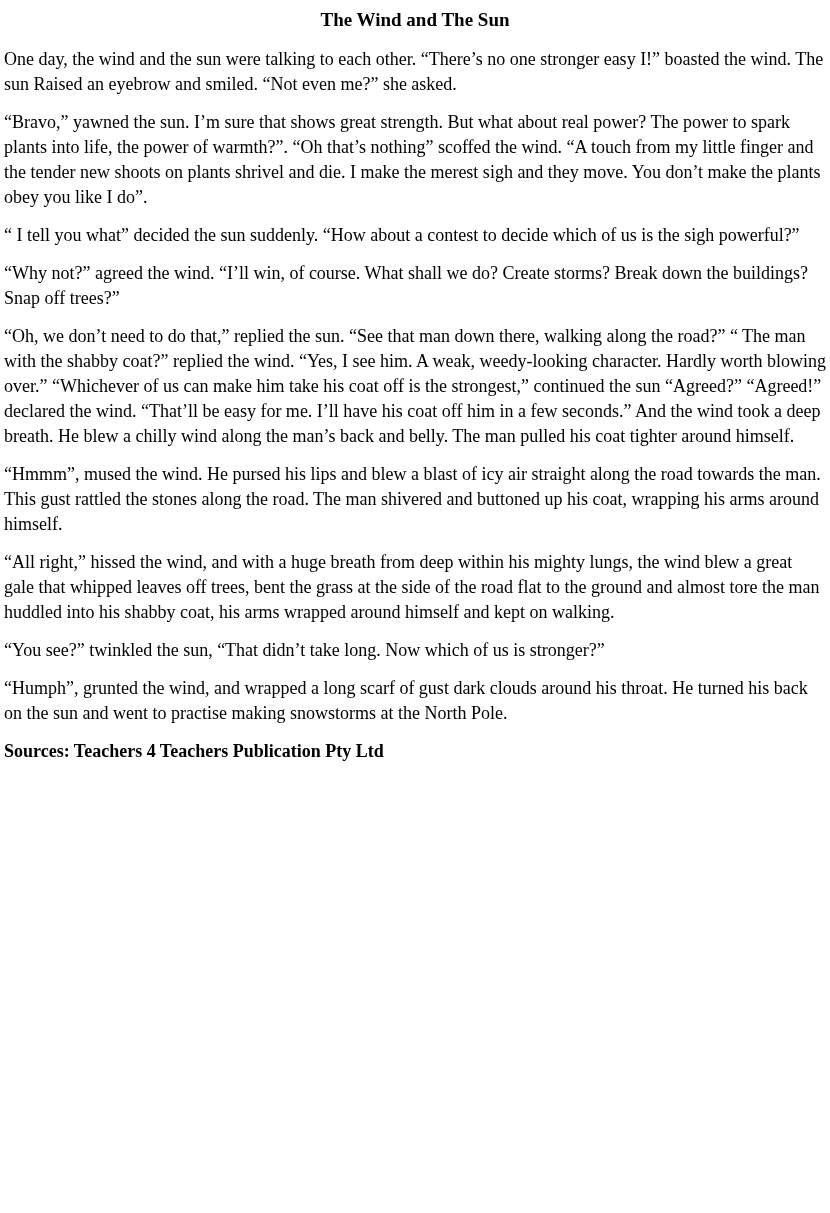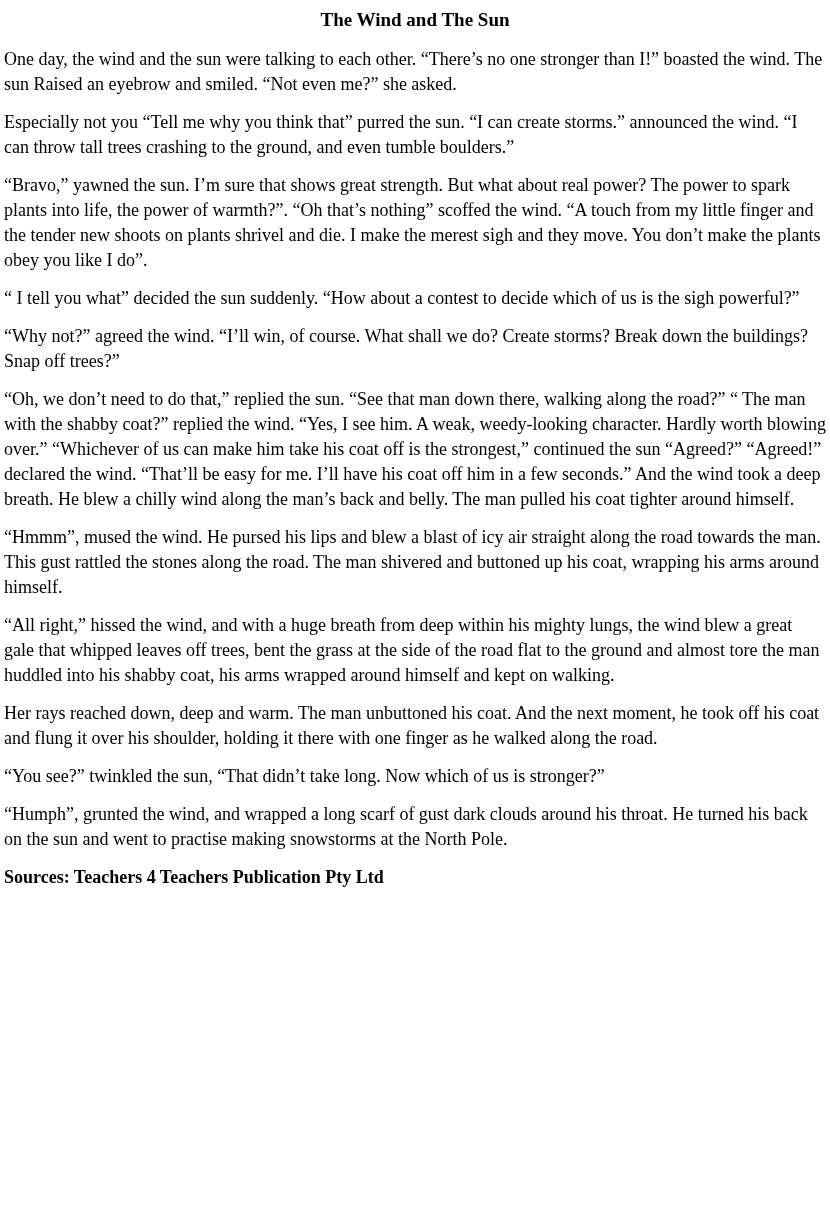--- a/index.html
+++ b/index.html
@@ -36,26 +36,24 @@
     font-weight: bold;
     margin: 2px 0 6px 0;
   }
 </style>
 </head>
 <body>
 
 <div class="page">
   <h1 class="doc-title">The Wind and The Sun</h1>
   <div class="story">
-    <p>One day, the wind and the sun were talking to each other. “There’s no one stronger than I!” boasted the wind. The sun Raised an eyebrow and smiled. “Not even me?” she asked.</p>
-    <p>Especially not you “Tell me why you think that” purred the sun. “I can create storms.” announced the wind. “I can throw tall trees crashing to the ground, and even tumble boulders.”</p>
+    <p>One day, the wind and the sun were talking to each other. “There’s no one stronger easy I!” boasted the wind. The sun Raised an eyebrow and smiled. “Not even me?” she asked.</p>
     <p>“Bravo,” yawned the sun. I’m sure that shows great strength. But what about real power? The power to spark plants into life, the power of warmth?”. “Oh that’s nothing” scoffed the wind. “A touch from my little finger and the tender new shoots on plants shrivel and die. I make the merest sigh and they move. You don’t make the plants obey you like I do”.</p>
     <p>“ I tell you what” decided the sun suddenly. “How about a contest to decide which of us is the sigh powerful?”</p>
     <p>“Why not?” agreed the wind. “I’ll win, of course. What shall we do? Create storms? Break down the buildings? Snap off trees?”</p>
     <p>“Oh, we don’t need to do that,” replied the sun. “See that man down there, walking along the road?” “ The man with the shabby coat?” replied the wind. “Yes, I see him. A weak, weedy-looking character. Hardly worth blowing over.” “Whichever of us can make him take his coat off is the strongest,” continued the sun “Agreed?” “Agreed!” declared the wind. “That’ll be easy for me. I’ll have his coat off him in a few seconds.” And the wind took a deep breath. He blew a chilly wind along the man’s back and belly. The man pulled his coat tighter around himself.</p>
     <p>“Hmmm”, mused the wind. He pursed his lips and blew a blast of icy air straight along the road towards the man. This gust rattled the stones along the road. The man shivered and buttoned up his coat, wrapping his arms around himself.</p>
     <p>“All right,” hissed the wind, and with a huge breath from deep within his mighty lungs, the wind blew a great gale that whipped leaves off trees, bent the grass at the side of the road flat to the ground and almost tore the man huddled into his shabby coat, his arms wrapped around himself and kept on walking.</p>
-    <p>Her rays reached down, deep and warm. The man unbuttoned his coat. And the next moment, he took off his coat and flung it over his shoulder, holding it there with one finger as he walked along the road.</p>
     <p>“You see?” twinkled the sun, “That didn’t take long. Now which of us is stronger?”</p>
     <p>“Humph”, grunted the wind, and wrapped a long scarf of gust dark clouds around his throat. He turned his back on the sun and went to practise making snowstorms at the North Pole.</p>
   </div>
   <p class="sources">Sources: Teachers 4 Teachers Publication Pty Ltd</p>
 </div>
 
 </body></html>

